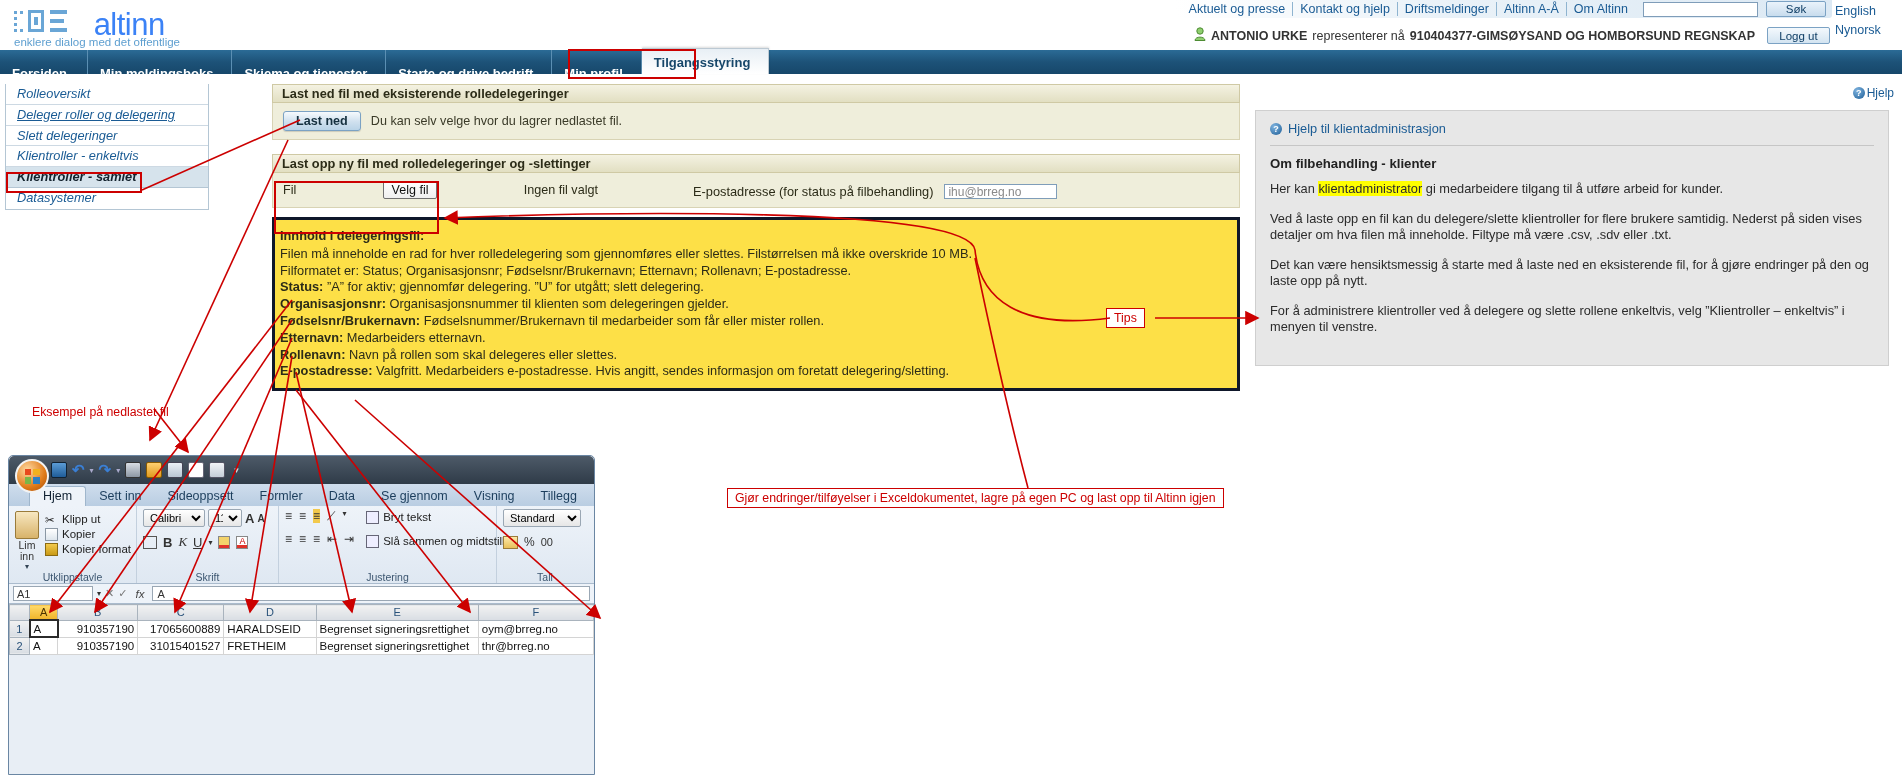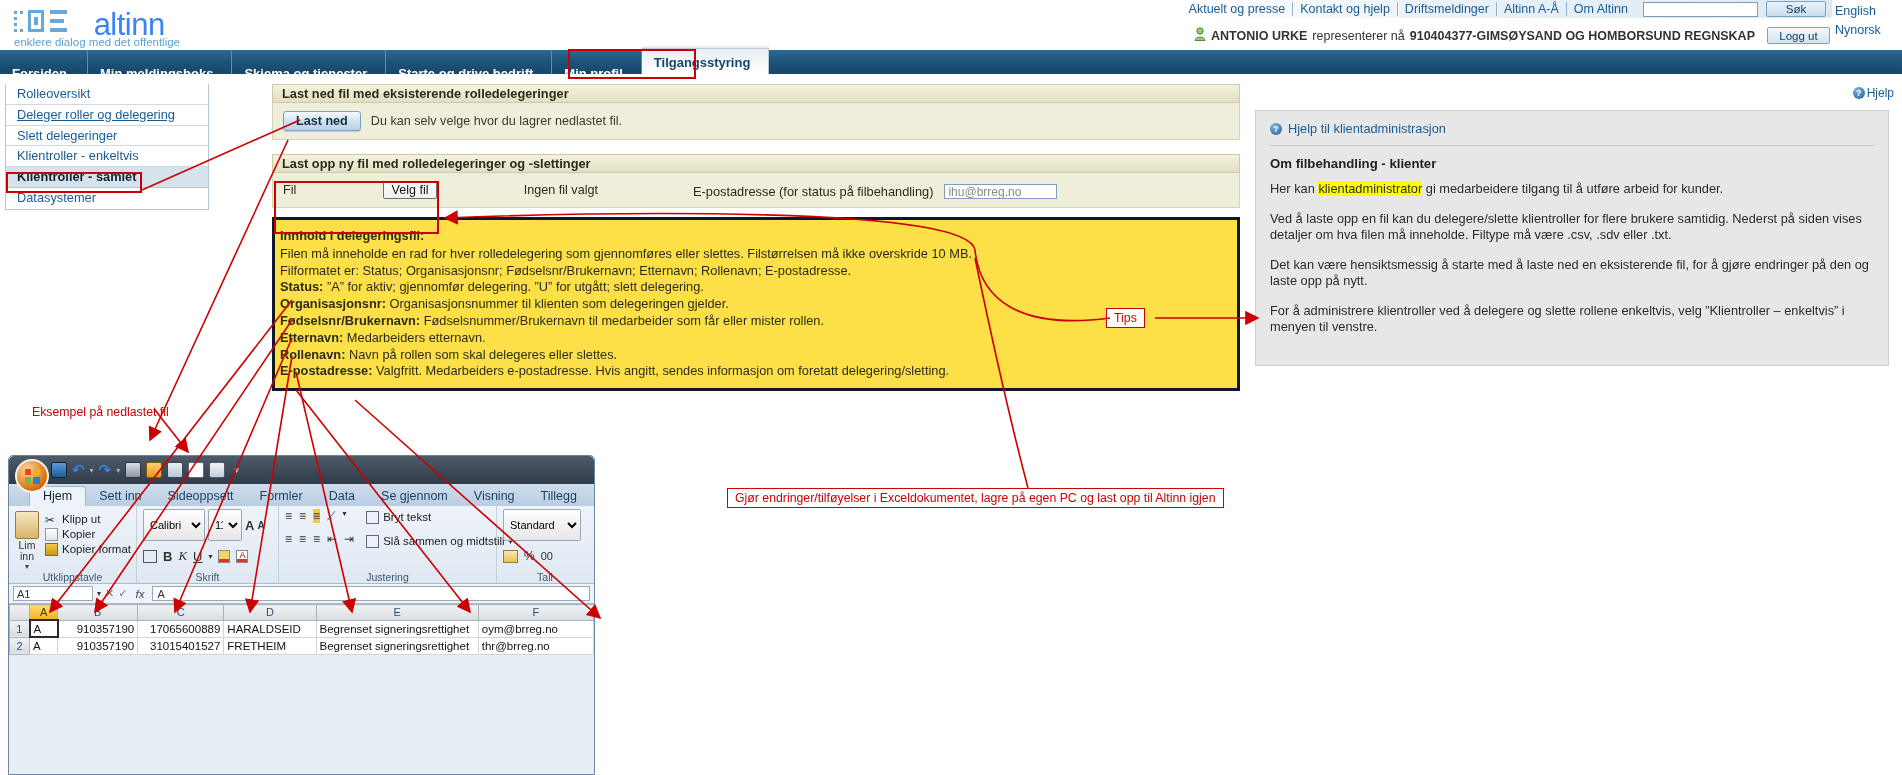--- a/index.html
+++ b/index.html
@@ -84,21 +84,21 @@
   #navspacer { flex:1; }
 
   
   .annot-rect {
     position:absolute; border:2px solid #cc0000; pointer-events:none;
   }
 
   
   #sidebar {
     position:absolute; left:5px; top:84px; width:204px;
-    background:#fff; border:1px solid #b4c6d4; border-top:none;
+    background:#fff; border:1px solid #b4c6d4; border-top:none;font-style:italic;
   }
   #sidebar .item {
     height:20.8px; line-height:20.8px; padding-left:11px;
     font-size:12.8px; color:#1a5b94; cursor:pointer;
     border-bottom:1px solid #cdd9e3; background:#fff;
   }
   #sidebar .item.link { text-decoration:underline; }
   #sidebar .item.current {
     background:#d6e3ec; color:#14232e; font-weight:bold; border-bottom:1px solid #b4c6d4;
   }
@@ -206,21 +206,21 @@
     border-radius:3px 3px 0 0; color:#123; font-weight:normal;
   }
   #xl-ribbon {
     height:78px; background:linear-gradient(to bottom,#eef3f9,#dfe8f2);
     border-bottom:1px solid #aabbcd; display:flex; position:relative;
   }
   .rb-group { border-right:1px solid #c3d0de; padding:3px 6px 0 6px; position:relative; }
   .rb-label { position:absolute; bottom:0px; left:0; width:100%; text-align:center; font-size:10.5px; color:#3c5670; }
   .rb-item { font-size:11.5px; color:#222; display:flex; align-items:center; gap:4px; line-height:15px; white-space:nowrap; }
   .mini { width:13px; height:13px; display:inline-block; }
-  .cbx { background:linear-gradient(to bottom,#fff,#e6e6e6); border:1px solid #9aa7b4; border-radius:2px; font-size:11px; padding:8px 2px; font-family:"Liberation Sans", sans-serif; }
+  .cbx { background:linear-gradient(to bottom,#fff,#e6e6e6); border:1px solid #9aa7b4; border-radius:2px; font-size:11px; padding:1px 2px; font-family:"Liberation Sans", sans-serif; }
   #xl-formula {
     height:20px; background:#eef3f9; border-bottom:1px solid #aabbcd;
     display:flex; align-items:center; gap:4px; padding:0 4px;
   }
   #xl-namebox { width:80px; height:15px; background:#fff; border:1px solid #9aa7b4; font-size:11px; padding:0 3px; line-height:14px; }
   #xl-fx { font-style:italic; font-size:11.5px; color:#444; padding:0 4px; }
   #xl-input { flex:1; height:15px; background:#fff; border:1px solid #9aa7b4; font-size:11px; padding:0 4px; line-height:14px; }
   #xl-grid { background:#fff; }
   #xl-grid table { border-collapse:collapse; width:100%; font-size:11.5px; }
   #xl-grid th {

